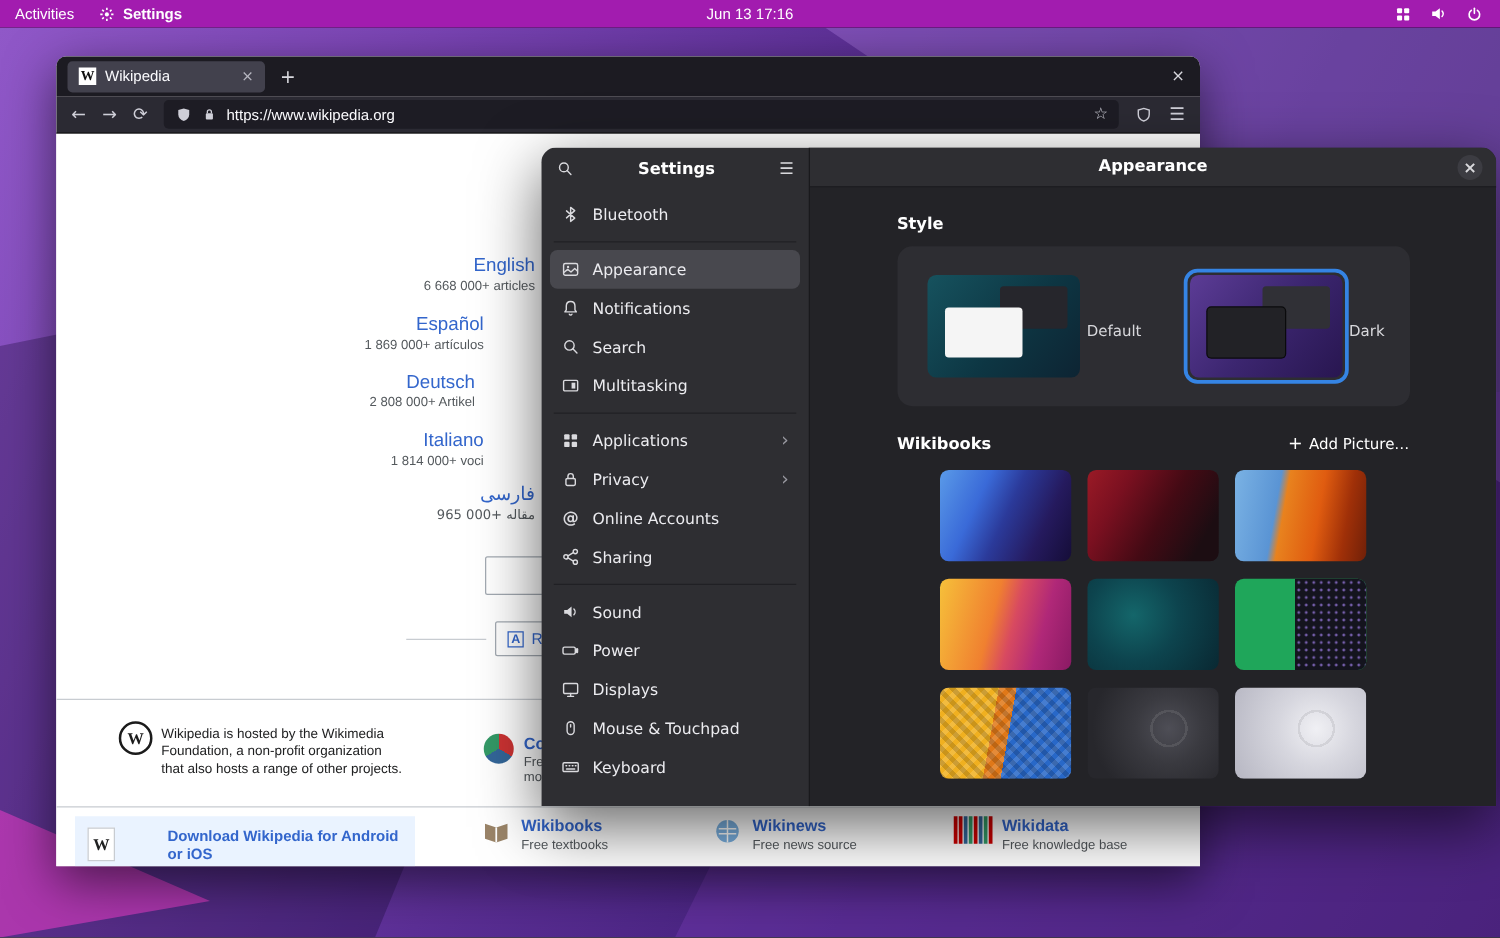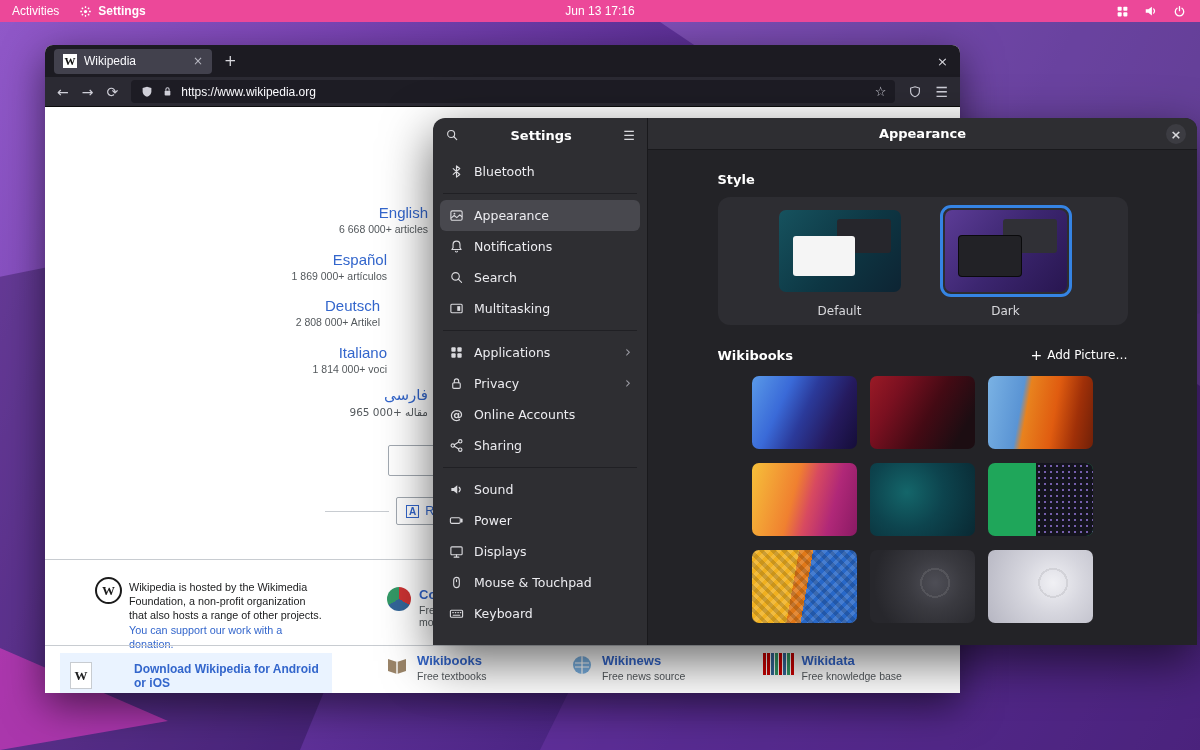--- a/index.html
+++ b/index.html
@@ -11,21 +11,21 @@
   
   .wallpaper { position:absolute; left:0; right:0; top:22px; bottom:0;
     background:linear-gradient(118deg,#9058c8 0%,#7a44b4 22%,#5c2f96 45%,#42207a 68%,#2c1258 100%); }
   .wp-shape { position:absolute; inset:0; }
   .s1 { background:rgba(190,140,240,.32); clip-path:polygon(55% 0,100% 0,100% 50%); }
   .s2 { background:rgba(20,5,50,.30); clip-path:polygon(0 35%,45% 20%,25% 100%,0 100%); }
   .s3 { background:rgba(225,60,195,.60); clip-path:polygon(0 86%,14% 96%,0 100%); }
   .s4 { background:rgba(120,60,180,.40); clip-path:polygon(60% 50%,100% 40%,100% 100%,45% 100%); }
 
   
-  .topbar { position:absolute; top:0; left:0; right:0; height:22px; background:#ec4899; color:#fff;
+  .topbar { position:absolute; top:0; left:0; right:0; height:22px; background:#a21caf; color:#fff;
     display:flex; align-items:center; font-size:12px; z-index:50; }
   .tb-left { display:flex; align-items:center; gap:20px; padding-left:12px; }
   .tb-app { display:flex; align-items:center; gap:6px; font-weight:bold; }
   .tb-clock { position:absolute; left:50%; transform:translateX(-50%); font-weight:normal; }
   .tb-right { margin-left:auto; display:flex; align-items:center; gap:15px; padding-right:14px; }
   .tb-ic { display:flex; align-items:center; }
 
   
   .ff { position:absolute; left:45px; top:45px; width:915px; height:648px; border-radius:8px 8px 0 0;
     overflow:hidden; background:#fff; box-shadow:0 12px 40px rgba(0,0,0,.55); }
@@ -109,21 +109,21 @@
   .gs-main { flex:1; background:#232327; display:flex; flex-direction:column; min-width:0; }
   .gs-main-head { height:32px; background:#2e2e32; border-bottom:1px solid #19191c; position:relative; flex:none;
     display:flex; align-items:center; justify-content:center; color:#fff; font-weight:bold; font-size:13px; }
   .gs-close { position:absolute; right:11px; top:6px; width:20px; height:20px; border-radius:50%;
     background:#3c3c42; color:#d8d8dc; display:flex; align-items:center; justify-content:center; font-size:13px; }
   .gs-content { flex:1; overflow:hidden; padding-top:22px; }
   .gs-col { width:410px; margin:0 auto; }
   .gs-h { color:#fff; font-weight:bold; font-size:13px; }
   .style-card { margin-top:10px; background:#2d2d32; border-radius:12px; height:128px;
     display:flex; align-items:center; justify-content:center; gap:34px; }
-  .style-opt { display:flex; flex-direction:column; align-items:center; }
+  .style-opt { display:flex; flex-direction:row; align-items:center; }
   .style-thumb-wrap { border:3px solid transparent; border-radius:11px; padding:2px; }
   .style-opt.sel .style-thumb-wrap { border-color:#3584e4; }
   .style-thumb { width:122px; height:82px; border-radius:7px; position:relative; overflow:hidden; }
   .default-thumb { background:linear-gradient(130deg,#16525e 0%,#0d3643 55%,#0d2433 100%); }
   .dark-thumb { background:linear-gradient(130deg,#5c3c96 0%,#3c2670 50%,#281650 100%); }
   .tw { position:absolute; border-radius:3px; }
   .default-thumb .tw1 { right:10px; top:9px;  width:54px; height:34px; background:#26262c; }
   .default-thumb .tw2 { left:14px;  top:26px; width:62px; height:40px; background:#f5f5f5; }
   .dark-thumb .tw1 { right:10px; top:9px;  width:54px; height:34px; background:#303036; }
   .dark-thumb .tw2 { left:14px;  top:26px; width:62px; height:40px; background:#222226; box-shadow:0 0 0 1px #0a0a0c; }
@@ -223,21 +223,20 @@
       <div class="wk-hr"></div>
       <div class="wk-langbtn">
         <span class="langbtn-ic">A</span>
         <span>Read Wikipedia in your language</span>
       </div>
 
       <div class="wk-foothr"></div>
       <div class="wk-glogo">W</div>
       <div class="wk-ftext">
         <div>Wikipedia is hosted by the Wikimedia Foundation, a non-profit organization that also hosts a range of other projects.</div>
-        <div class="wk-donate">You can support our work with a donation.</div>
       </div>
 
       <div class="wk-proj proj-commons">
         <div class="pico commons-ic"></div>
         <div class="ptext">
           <div class="pname">Commons</div>
           <div class="pdesc">Freely usable photos &amp; more</div>
         </div>
       </div>
 

